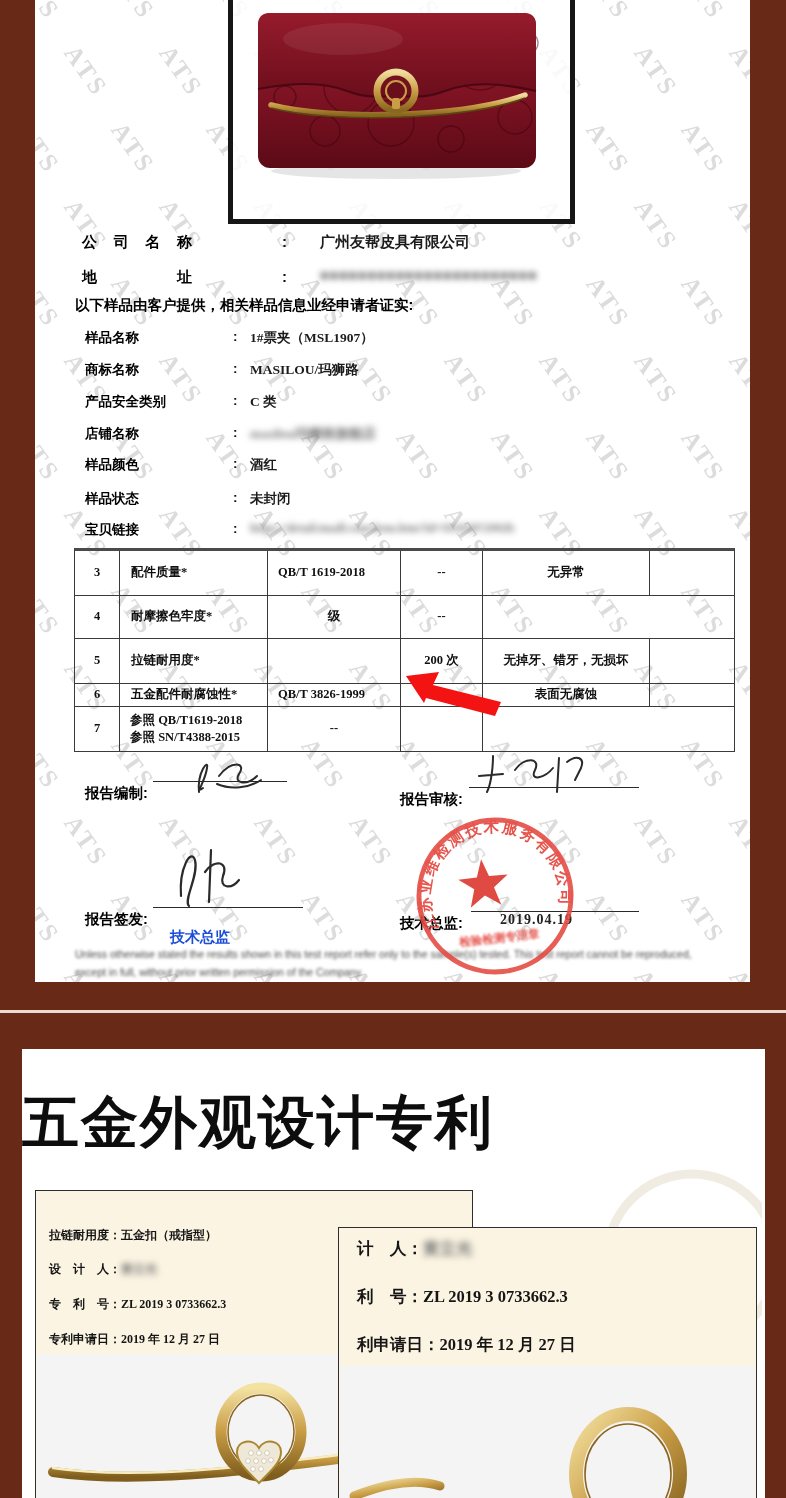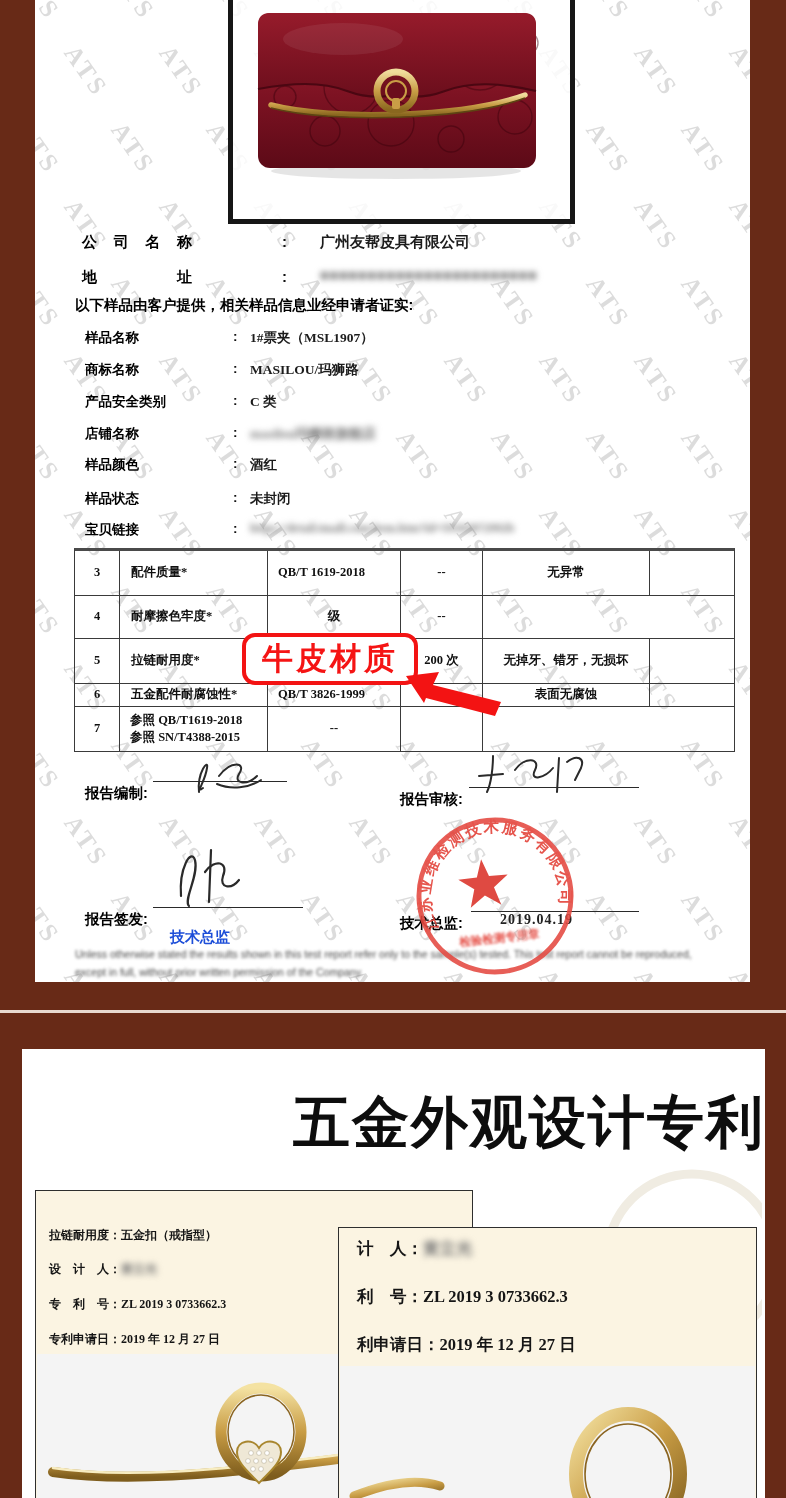--- a/index.html
+++ b/index.html
@@ -47,21 +47,21 @@
   .sigline{position:absolute;border-bottom:1.6px solid #2a2a2a;}
   .sig-svg{position:absolute;z-index:4;}
   .sig-title{position:absolute;font-size:15px;font-weight:bold;color:#1d4ed8;}
   .date-value{position:absolute;font:600 14px "Liberation Serif",serif;color:#222;letter-spacing:1px;}
   .stamp{position:absolute;left:370px;top:806px;z-index:5;opacity:.92;transform:rotate(-6deg);}
   .disclaimer{position:absolute;left:40px;width:672px;font-size:10.5px;color:#4a4a4a;filter:blur(1.6px);}
   
   .divider-line{position:absolute;left:0;top:1010px;width:786px;height:3px;background:#e9d9cf;z-index:3;}
   
   .bottom-card{position:absolute;left:22px;top:1049px;width:743px;height:449px;background:#ffffff;overflow:hidden;}
-  .patent-title{position:absolute;left:0;top:36px;width:100%;text-align:right;
+  .patent-title{position:absolute;left:0;top:36px;width:100%;text-align:left;
                 font-size:57px;font-weight:900;color:#0d0d0d;letter-spacing:2px;
                 font-family:"Liberation Sans",sans-serif;}
   .deco-arc{position:absolute;z-index:1;}
   .cert{position:absolute;background:#fbf4e2;border:1.5px solid #2e2e2e;box-sizing:border-box;overflow:hidden;z-index:2;}
   .cert.back{left:13px;top:141px;width:438px;height:330px;}
   .cert.front{left:316px;top:178px;width:419px;height:293px;z-index:3;}
   .cline{position:absolute;white-space:nowrap;font-weight:bold;color:#151515;font-family:"Liberation Serif",serif;}
   .cert.back .cline{font-size:12px;left:13px;}
   .cert.front .cline{font-size:16.5px;left:18px;}
   .cphoto{position:absolute;left:1px;right:1px;bottom:0;background:#f4f4f4;}
@@ -320,21 +320,20 @@
           <div class="tcell std">
             <span>参照 QB/T1619-2018</span>
             <span>参照 SN/T4388-2015</span>
           </div>
           <div class="tcell">--</div>
           <div class="tcell"></div>
           <div class="tcell"></div>
         </div>
       </div>
 
-      <div class="callout">牛皮材质</div>
       <svg class="arrow-svg" width="715" height="982" viewBox="0 0 715 982">
         <polygon points="371,676 404,672 398,685 466,702 460,716 391,698 389,703" fill="#f31313"></polygon>
       </svg>
 
       <span class="sigrow-label" style="left:50px;top:784px;">报告编制:</span>
       <div class="sigline" style="left:118px;top:781px;width:134px;"></div>
       <svg class="sig-svg" style="left:150px;top:752px;" width="95" height="48" viewBox="0 0 95 48">
         <g fill="none" stroke="#2a2a2a" stroke-width="2" stroke-linecap="round">
           <path d="M14,40 C12,20 24,6 22,16 C20,30 10,42 18,36"></path>
           <path d="M34,24 C46,8 62,10 54,22 C48,32 62,34 72,24"></path>

